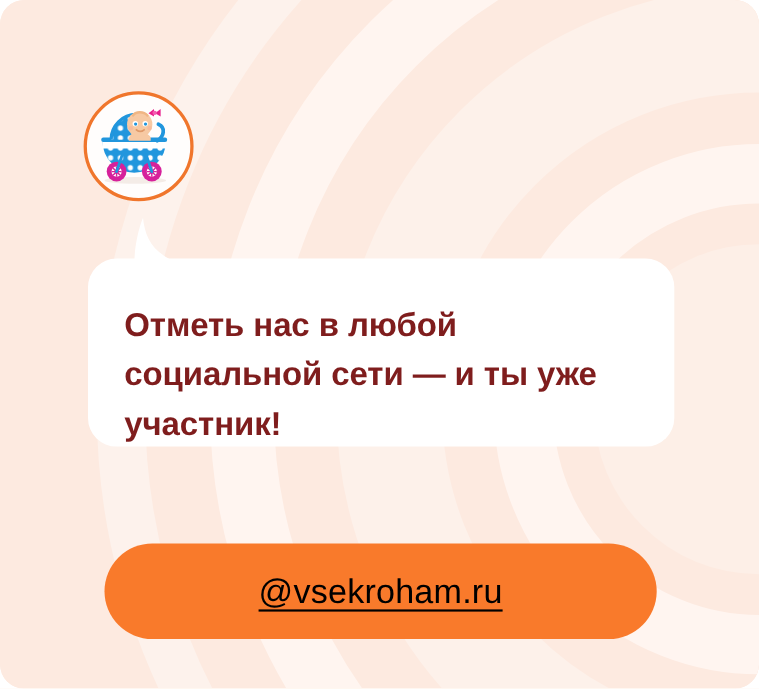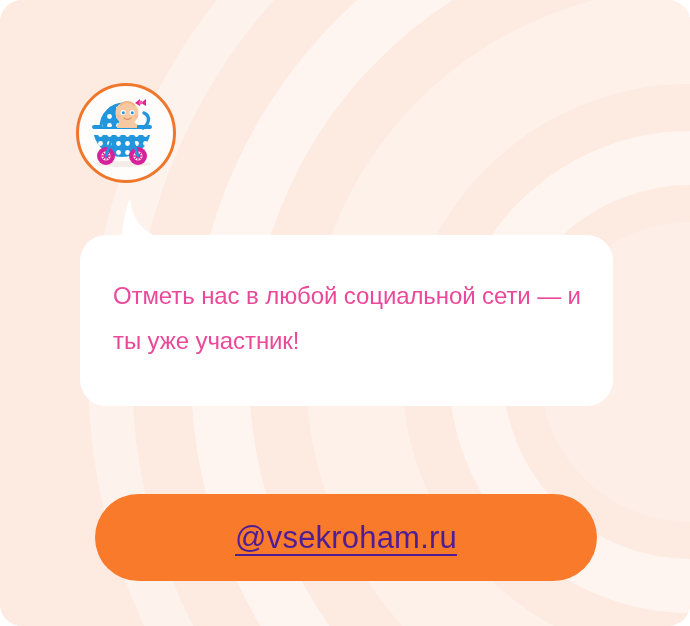--- a/index.html
+++ b/index.html
@@ -69,24 +69,24 @@
     width: 42px;
     height: 44px;
     pointer-events: none;
   }
   #bubble-text {
     position: absolute;
     left: 33px;
     top: 38px;
     width: 470px;
     margin: 0;
-    color: #ec4899;
-    font-size: 24px;
+    color: #7f1d1d;
+    font-size: 30px;
     line-height: 45px;
-    font-weight: 400;
+    font-weight: 700;
     letter-spacing: -0.1px;
     font-family: "Liberation Sans", sans-serif;
   }
 
   
   #cta-button {
     position: absolute;
     left: 95px;
     top: 494px;
     width: 502px;
@@ -99,21 +99,21 @@
     cursor: pointer;
     display: flex;
     align-items: center;
     justify-content: center;
     font-family: "Liberation Sans", sans-serif;
   }
   #cta-label {
     font-size: 31px;
     line-height: 34px;
     font-weight: 400;
-    color: #4c1d95;
+    color: #000000;
     text-decoration: underline;
     text-underline-offset: 6px;
     text-decoration-thickness: 2px;
     letter-spacing: 0.2px;
   }
 </style>
 </head>
 <body>
 
 <div id="poster">

